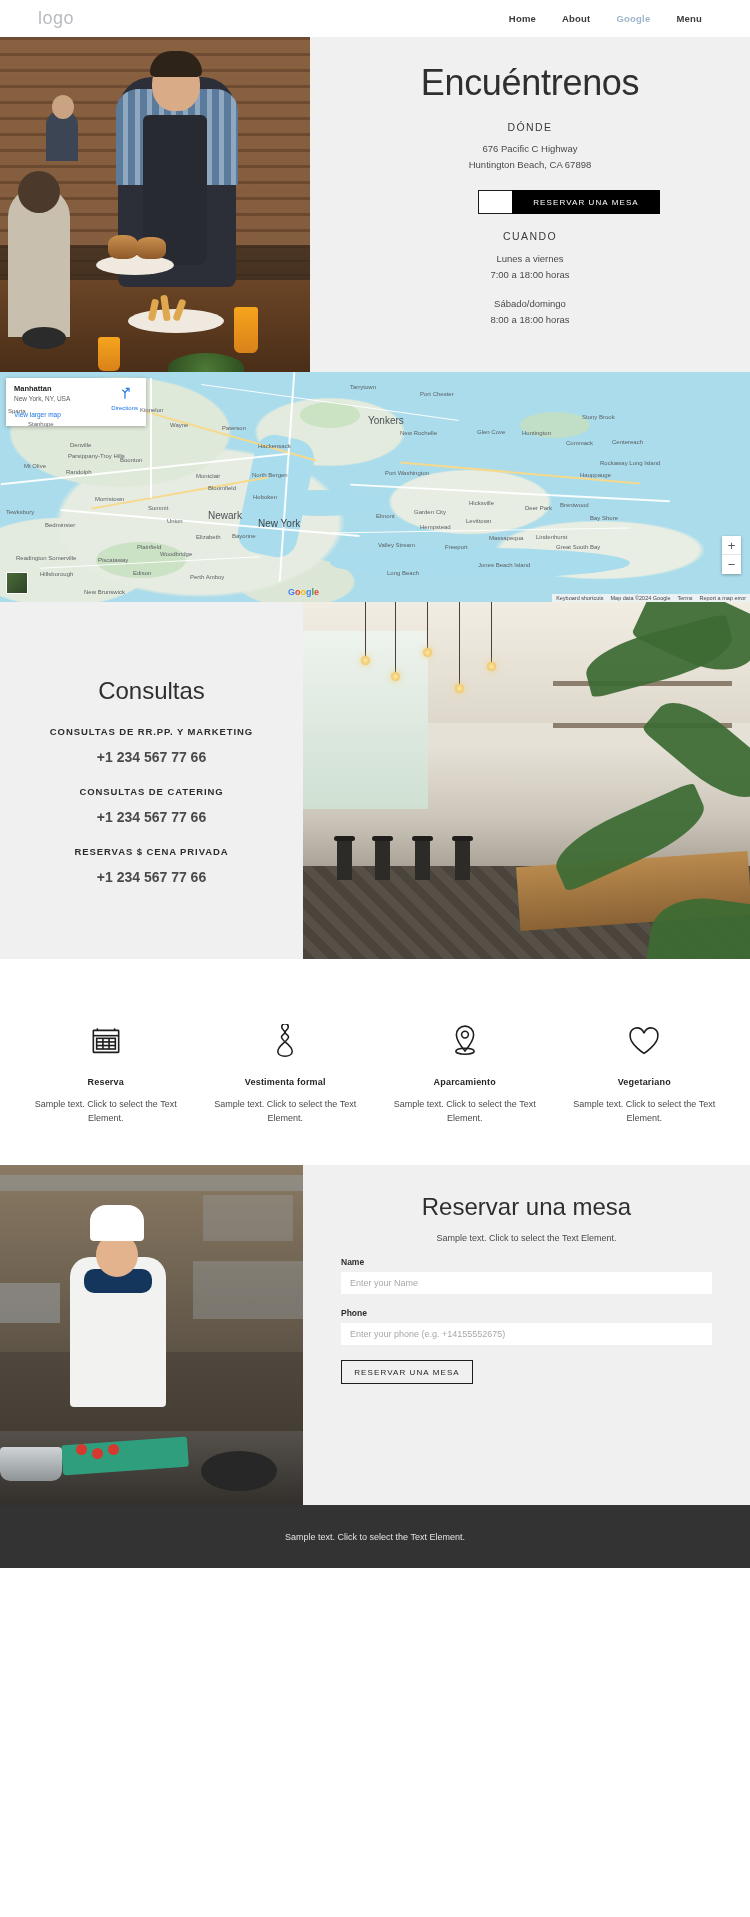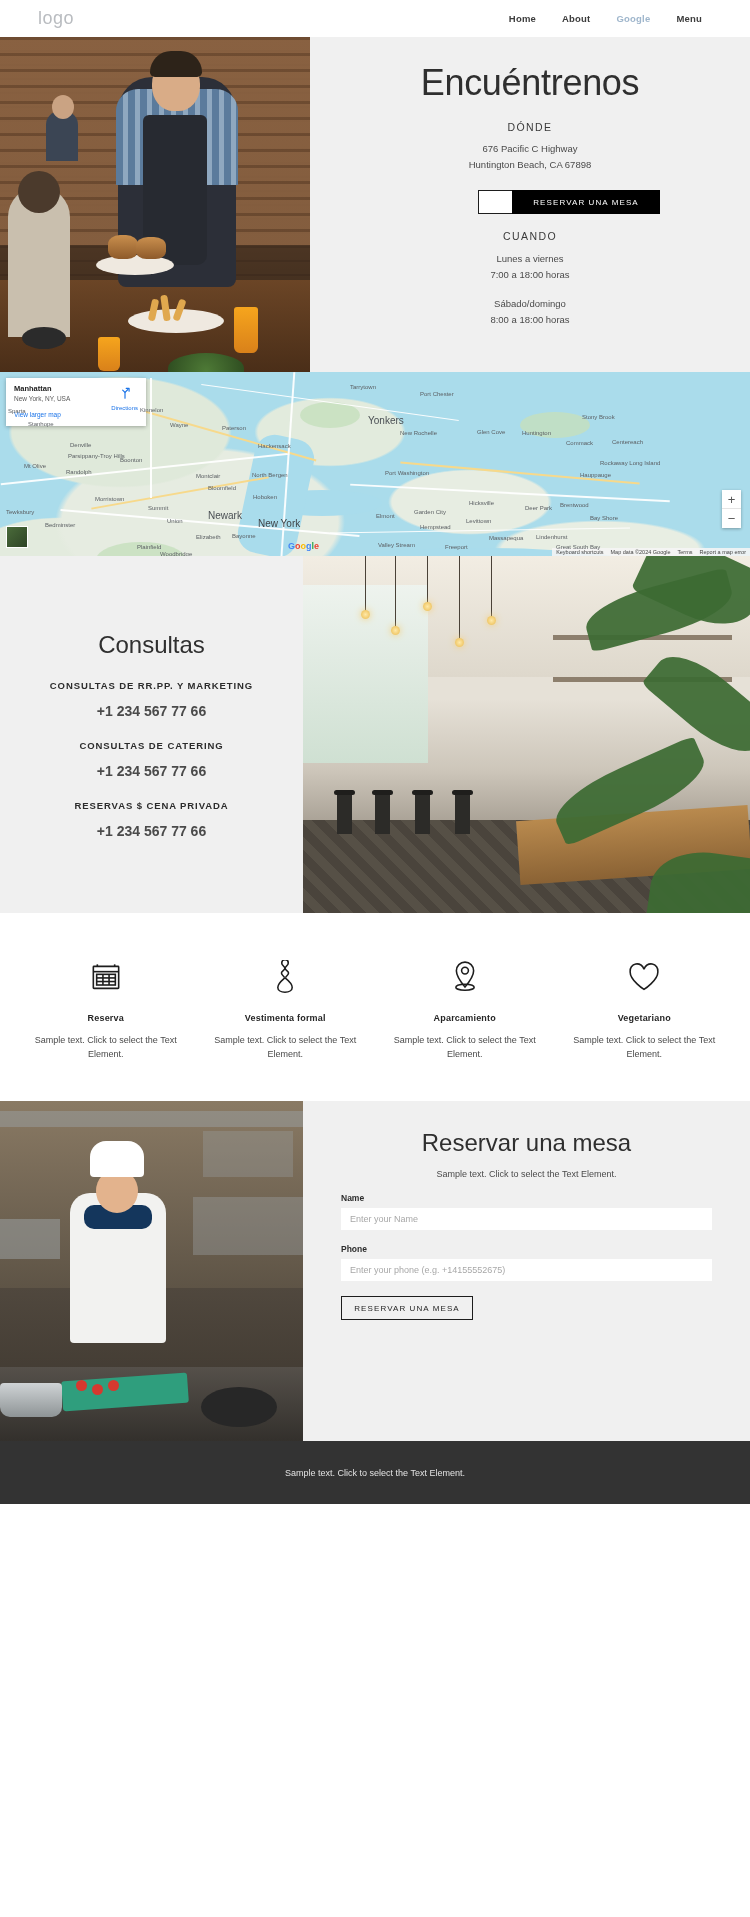--- a/index.html
+++ b/index.html
@@ -68,21 +68,21 @@
   .hero-plate { position:absolute; border-radius:50%; background:#efe9e0; }
   .hero-burger { position:absolute; border-radius:40% 40% 35% 35%;
       background:linear-gradient(180deg,#c98f4e,#8e5a2a); }
   .hero-fries { position:absolute; background:#e0a84e; border-radius:3px; }
   .hero-juice { position:absolute; background:linear-gradient(180deg,#f6a51d,#d9811a);
       border-radius:3px 3px 6px 6px; }
   .hero-plant { position:absolute; background:radial-gradient(circle at 50% 60%,#4e7a36,#2c4a1f);
       border-radius:50% 50% 40% 40%; }
 
   
-  .map { position:relative; height:184px; overflow:hidden;
+  .map { position:relative; height:230px; overflow:hidden;
          background:#a5d9e8; }
   .map-land { position:absolute; inset:0;
     background:
       radial-gradient(ellipse 180px 90px at 120px 60px,#dfe9da 0 60%,rgba(223,233,218,0) 62%),
       radial-gradient(ellipse 230px 120px at 200px 150px,#e6ece1 0 60%,rgba(230,236,225,0) 63%),
       radial-gradient(ellipse 150px 70px at 60px 190px,#e3ebde 0 62%,rgba(227,235,222,0) 64%),
       radial-gradient(ellipse 120px 55px at 330px 60px,#e2ebdd 0 60%,rgba(226,235,221,0) 63%),
       radial-gradient(ellipse 130px 52px at 470px 130px,#e7ede2 0 60%,rgba(231,237,226,0) 63%),
       radial-gradient(ellipse 170px 48px at 600px 178px,#e8eee3 0 58%,rgba(232,238,227,0) 62%),
       radial-gradient(ellipse 95px 40px at 296px 210px,#dbe6d6 0 60%,rgba(219,230,214,0) 63%),
@@ -139,21 +139,21 @@
   .stool { position:absolute; width:15px; height:44px; background:#2c2b28; bottom:22%; }
   .stool:before{content:"";position:absolute;left:-3px;top:0;width:21px;height:5px;
       background:#1f1e1c;border-radius:3px;}
   .cafe-floor { position:absolute; left:0; bottom:0; width:100%; height:26%;
       background:repeating-linear-gradient(45deg,#4a443c 0 9px,#565046 9px 18px); }
   .leaf { position:absolute; background:#3c6b33; border-radius:50% 8% 50% 8%; opacity:.93; }
   .cafe-wood { position:absolute; right:0; bottom:10%; width:52%; height:18%;
       background:linear-gradient(180deg,#b98a4e,#8a6234); transform:rotate(-4deg); }
 
   
-  .features { display:flex; padding:42px 16px 40px; background:#fff; }
+  .features { display:flex; padding:60px 16px 40px; background:#fff; }
   .feat { flex:1; text-align:center; padding:0 12px; }
   .feat-icon { height:44px; display:flex; align-items:center; justify-content:center; }
   .feat-title { font-size:9px; font-weight:bold; color:#262626; margin-top:14px;
       letter-spacing:.2px; }
   .feat-text { font-size:9px; color:#4a4a4a; margin-top:11px; line-height:1.5; }
 
   
   .reserve { display:flex; height:340px; }
   .reserve-img { width:303px; position:relative; overflow:hidden; background:#2a2a2a; }
   .reserve-form { flex:1; background:#f0f0f0; padding:28px 38px 0 38px; }

